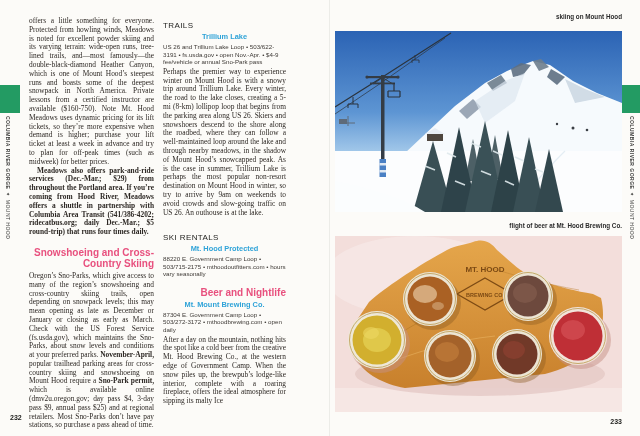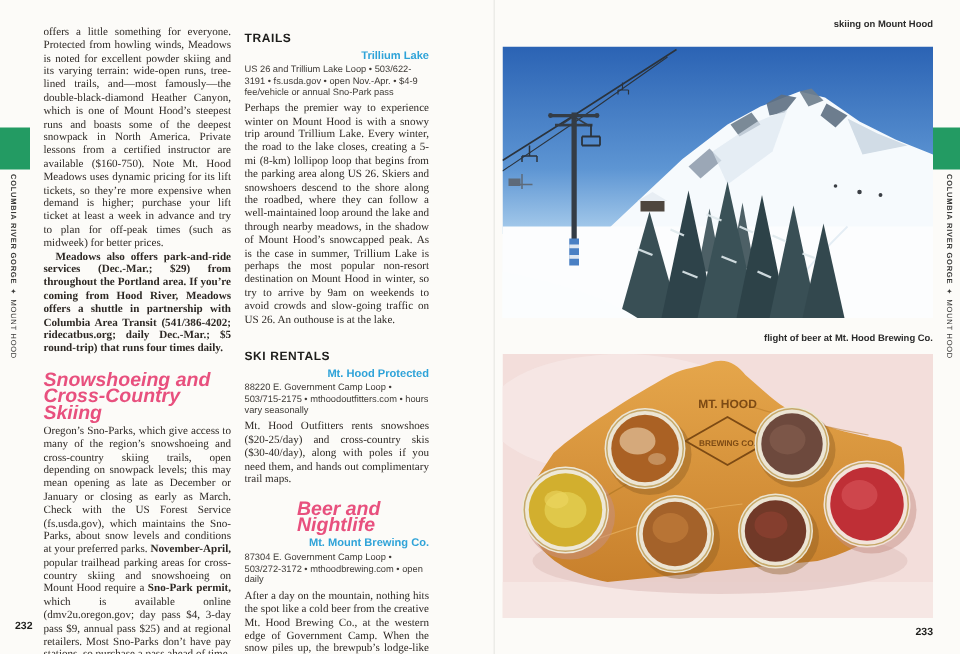--- a/index.html
+++ b/index.html
@@ -5,25 +5,25 @@
   html,body{margin:0;padding:0;}
   body{width:640px;height:436px;position:relative;overflow:hidden;background:#fcfbf8;
        font-family:"Liberation Serif",serif;}
   .fold{position:absolute;left:329px;top:0;width:1px;height:436px;background:#ecece8;}
   .col{position:absolute;color:#2d2824;font-size:7.4px;line-height:8.8px;text-align:justify;}
   #col1{left:29px;top:17px;width:125px;}
   #col2{left:163px;top:22px;width:123px;}
   .col p{margin:0;}
   .indent{text-indent:8px;font-weight:bold;}
   .h-pink{font-family:"Liberation Sans",sans-serif;font-weight:bold;color:#e8507e;
-          font-size:13px;line-height:11px;margin:10px 0 3px;text-align:left;font-style:italic;}
-  .h-caps{font-family:"Liberation Sans",sans-serif;font-weight:bold;color:#1d1d1b;
+          font-size:10px;line-height:11px;margin:10px 0 3px;text-align:right;}
+  .h-caps{font-family:"Liberation Sans",sans-serif;font-weight:normal;color:#1d1d1b;
           font-size:8px;letter-spacing:.4px;margin:0 0 2px;text-align:left;}
   .venue{font-family:"Liberation Sans",sans-serif;font-weight:bold;color:#2fa3d8;
-         font-size:7.4px;margin:0 0 1.5px;text-align:right;}
+         font-size:7.4px;margin:0 0 1.5px;text-align:center;}
   .info{font-family:"Liberation Sans",sans-serif;color:#3e3a36;font-size:6.2px;
         line-height:7.4px;margin:0 0 2.5px;text-align:left;}
   .mt-ski{margin-top:17px;}
   .mt-beer{margin-top:9px;margin-left:35px;}
   .caption{position:absolute;left:335px;width:287px;text-align:right;
            font-family:"Liberation Sans",sans-serif;font-weight:bold;
            font-size:6.3px;color:#2b2b2b;}
   #cap1{top:13px;}
   #cap2{top:222px;}
   .photo{position:absolute;left:335px;width:287px;display:block;}
@@ -63,21 +63,20 @@
 
 <div class="col" id="col2">
   <h3 class="h-caps">TRAILS</h3>
   <div class="venue">Trillium Lake</div>
   <div class="info">US 26 and Trillium Lake Loop • 503/622-3191 • fs.usda.gov • open Nov.-Apr. • $4-9 fee/vehicle or annual Sno-Park pass</div>
   <p>Perhaps the premier way to experience winter on Mount Hood is with a snowy trip around Trillium Lake. Every winter, the road to the lake closes, creating a 5-mi (8-km) lollipop loop that begins from the parking area along US 26. Skiers and snowshoers descend to the shore along the roadbed, where they can follow a well-maintained loop around the lake and through nearby meadows, in the shadow of Mount Hood’s snowcapped peak. As is the case in summer, Trillium Lake is perhaps the most popular non-resort destination on Mount Hood in winter, so try to arrive by 9am on weekends to avoid crowds and slow-going traffic on US 26. An outhouse is at the lake.</p>
 
   <h3 class="h-caps mt-ski">SKI RENTALS</h3>
   <div class="venue">Mt. Hood Protected</div>
   <div class="info">88220 E. Government Camp Loop • 503/715-2175 • mthoodoutfitters.com • hours vary seasonally</div>
-  <p>Mt. Hood Outfitters rents snowshoes ($20-25/day) and cross-country skis ($30-40/day), along with poles if you need them, and hands out complimentary trail maps.</p>
 
   <h2 class="h-pink mt-beer">Beer and Nightlife</h2>
   <div class="venue">Mt. Mount Brewing Co.</div>
   <div class="info">87304 E. Government Camp Loop • 503/272-3172 • mthoodbrewing.com • open daily</div>
   <p>After a day on the mountain, nothing hits the spot like a cold beer from the creative Mt. Hood Brewing Co., at the western edge of Government Camp. When the snow piles up, the brewpub’s lodge-like interior, complete with a roaring fireplace, offers the ideal atmosphere for sipping its malty Ice</p>
 </div>
 
 <div class="caption" id="cap1">skiing on Mount Hood</div>
 <div class="caption" id="cap2">flight of beer at Mt. Hood Brewing Co.</div>
 

